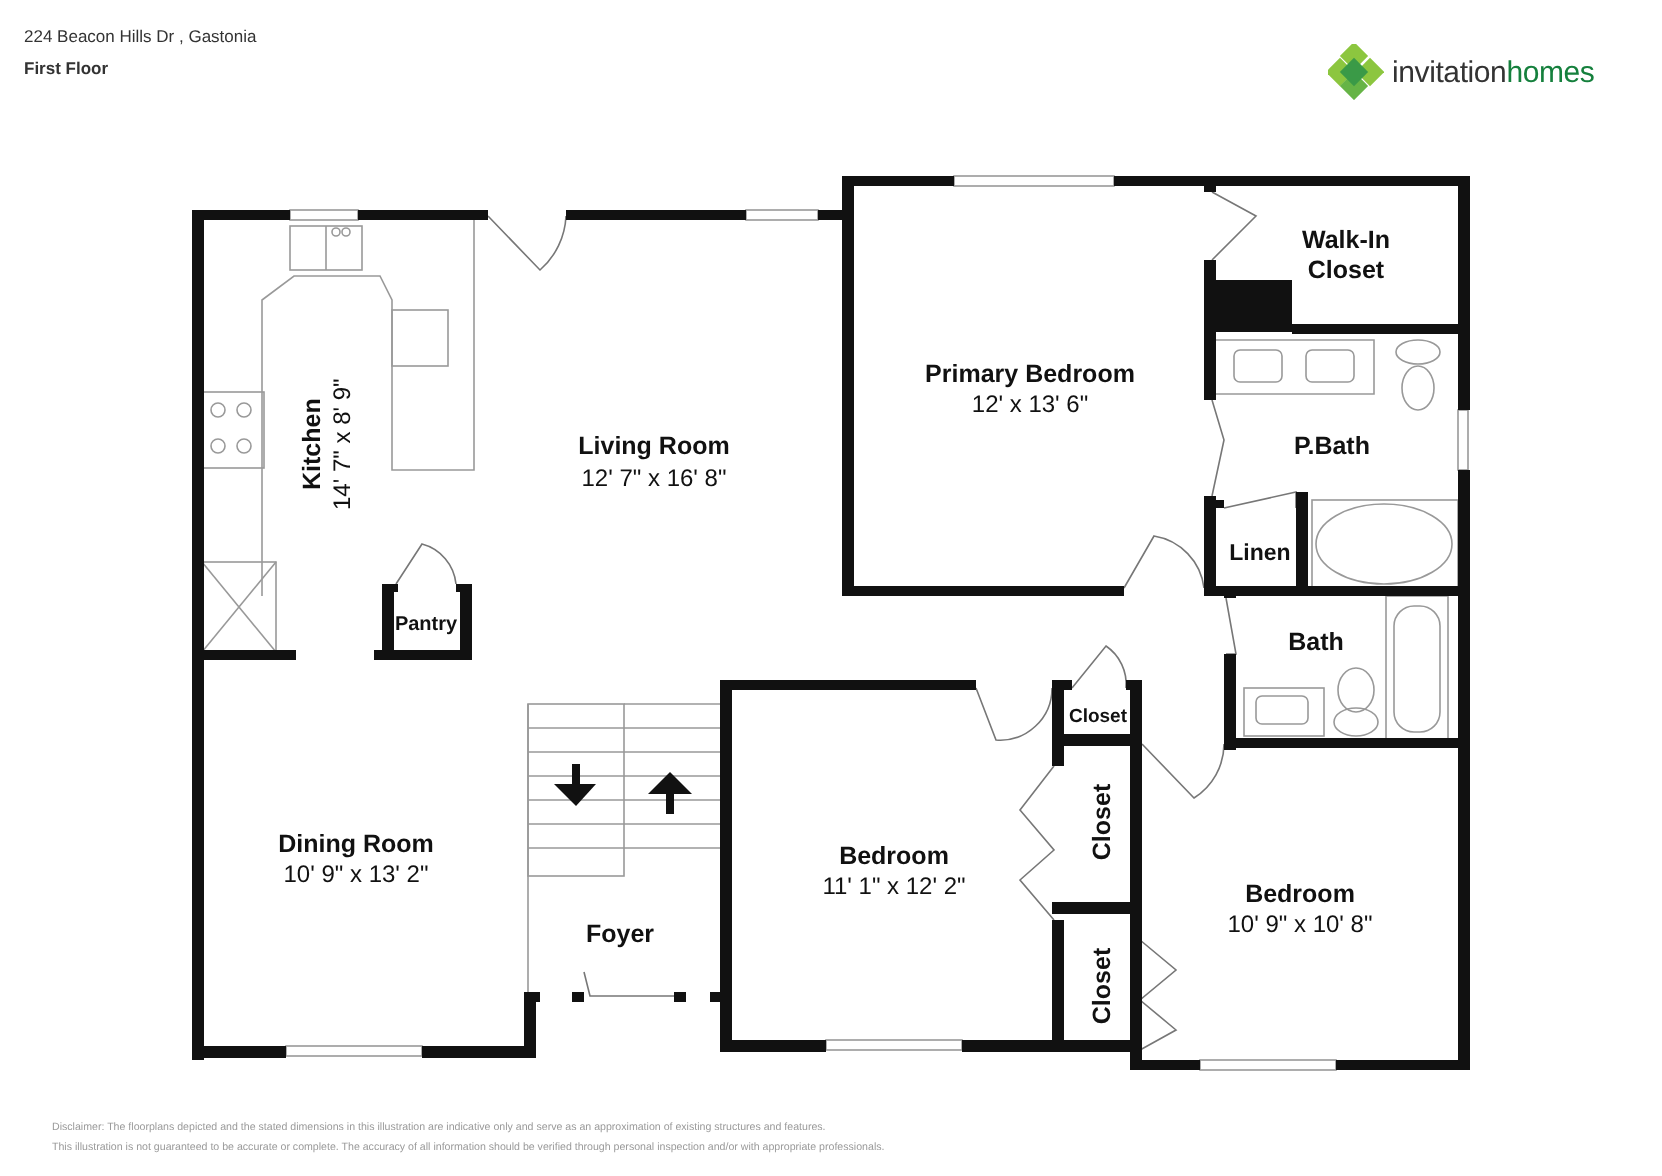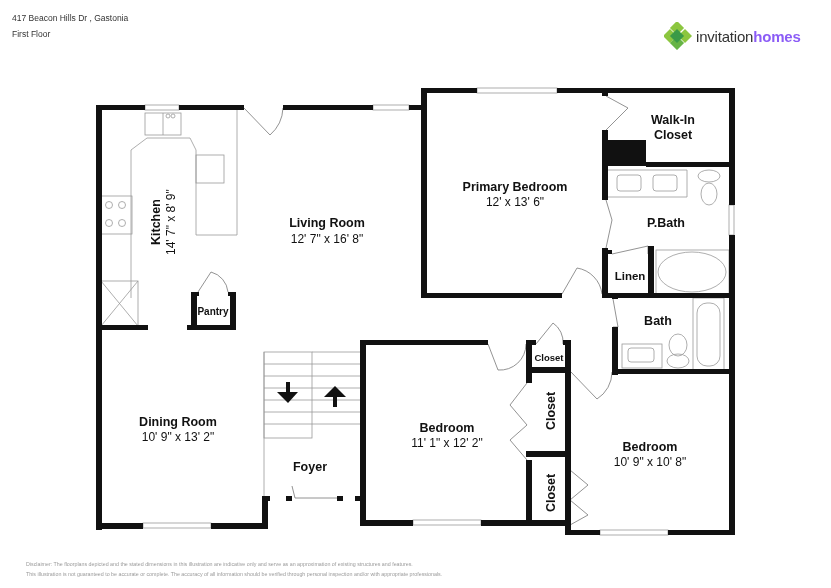--- a/index.html
+++ b/index.html
@@ -1,36 +1,36 @@
 <!DOCTYPE html>
 <html><head>
 <meta charset="utf-8">
 <style>
   html, body { margin: 0; padding: 0; background: #ffffff; }
   body { width: 831px; height: 588px; position: relative; overflow: hidden; font-family: "Liberation Sans", sans-serif; }
   .hdr { position: absolute; left: 12px; font-size: 8.5px; color: #333; }
   #addr { top: 13px; }
-  #floor { top: 29px; }
+  #floor { top: 29px; font-weight: bold; }
   #logo { position: absolute; left: 664px; top: 22px; display: flex; align-items: center; }
   #logo-text { font-size: 15px; margin-left: 4px; letter-spacing: -0.2px; }
   #logo-text .a { color: #333; font-weight: normal; }
-  #logo-text .b { color: #8b5cf6; font-weight: bold; }
+  #logo-text .b { color: #15803d; font-weight: normal; }
   #plan { position: absolute; left: 0; top: 0; }
   .disc { position: absolute; left: 26px; font-size: 5.3px; color: #9a9a9a; white-space: nowrap; }
   #disc1 { top: 561px; }
   #disc2 { top: 571px; }
   .lbl { font-family: "Liberation Sans", sans-serif; fill: #111; }
   .lbl-b { font-weight: bold; font-size: 12.5px; }
   .lbl-d { font-size: 12px; }
   .lbl-s { font-weight: bold; font-size: 10px; }
 </style>
 </head>
 <body>
 
-<div class="hdr" id="addr">417 Beacon Hills Dr , Gastonia</div>
+<div class="hdr" id="addr">224 Beacon Hills Dr , Gastonia</div>
 <div class="hdr" id="floor">First Floor</div>
 
 <div id="logo">
   <svg width="28" height="28" viewBox="0 0 28 28">
     <rect x="8" y="1" width="10" height="10" transform="rotate(45 13 6)" fill="#8cc63f"></rect>
     <rect x="1" y="9" width="10" height="10" transform="rotate(45 6 14)" fill="#8cc63f"></rect>
     <rect x="16" y="9" width="10" height="10" transform="rotate(45 21 14)" fill="#8cc63f"></rect>
     <rect x="8" y="16" width="10" height="10" transform="rotate(45 13 21)" fill="#66b446"></rect>
     <rect x="8" y="9" width="10" height="10" transform="rotate(45 13 14)" fill="#3a9a47"></rect>
   </svg>

